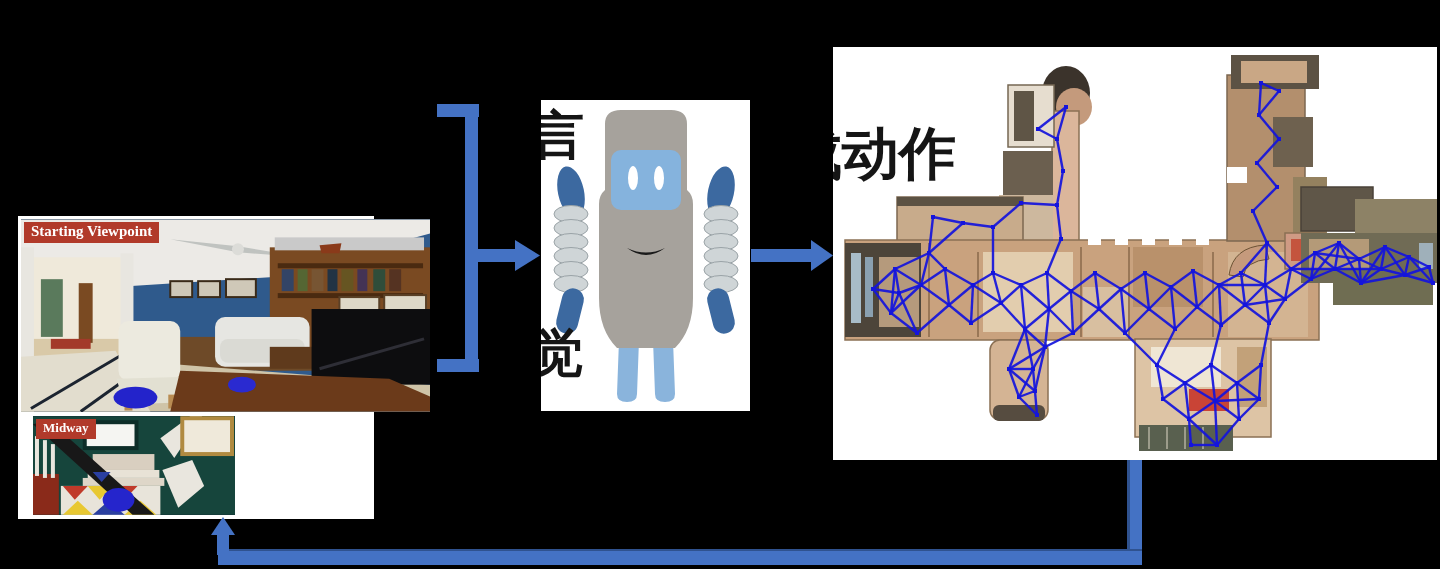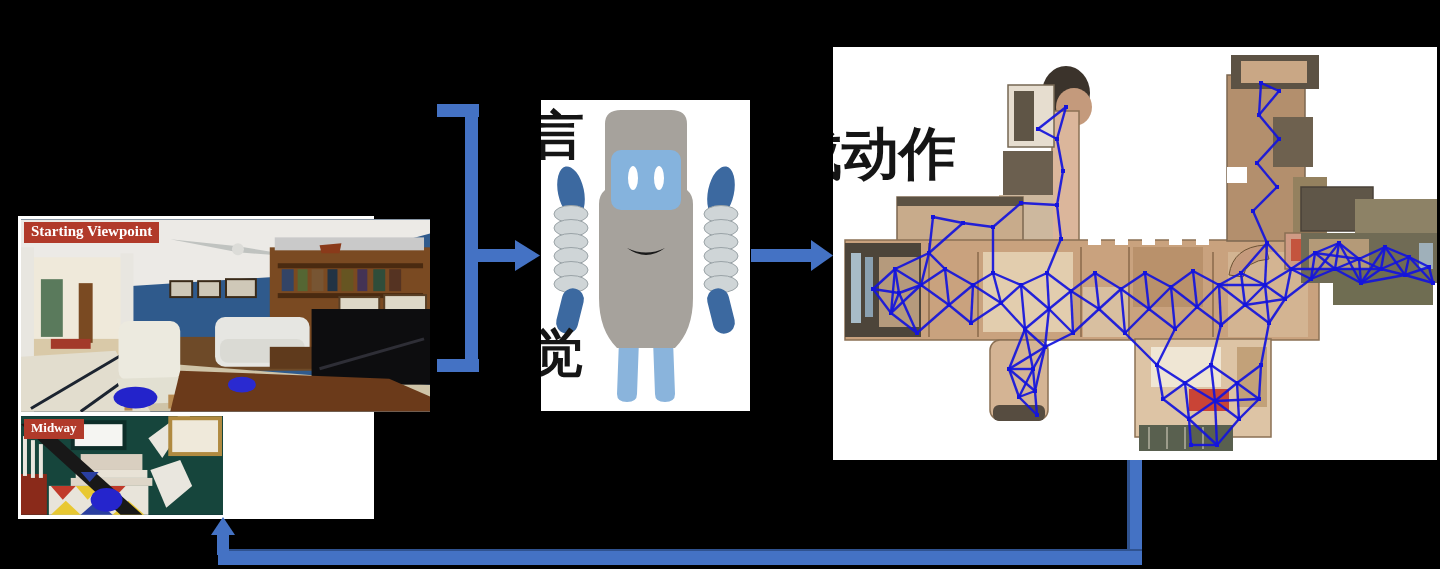--- a/index.html
+++ b/index.html
@@ -12,21 +12,21 @@
   .arrow-fill{fill:var(--arrow,#4472c4);}
   .arrow-edge{fill:var(--arrow-edge,#2f528f);}
 
   
   .photo-panel{position:absolute;left:18px;top:216px;width:356px;height:303px;background:#fff;
                padding:3px;z-index:2;}
   .photo{position:relative;overflow:hidden;background:#123;}
   .photo svg{display:block;}
   .photo-top{width:409px;height:193px;}
   .photo-row{display:flex;gap:4px;margin-top:4px;}
-  .photo-sm{width:202px;height:99px;}
+  .photo-sm{width:202px;height:99px;margin-left:12px;}
   .photo-label{position:absolute;top:3px;left:3px;background:var(--label-bg,#b13a2a);
                color:var(--label-fg,#fff);font-family:"Liberation Serif","DejaVu Serif",serif;
                font-weight:600;padding:1px 7px 3px;white-space:nowrap;}
   .photo-label.lg{font-size:15px;}
   .photo-label.sm{font-size:13px;}
 
   
   .agent-card{position:absolute;left:541px;top:100px;width:209px;height:311px;background:#fff;
               overflow:hidden;z-index:2;}
   .cjk{position:absolute;color:#151515;font-weight:700;z-index:3;

